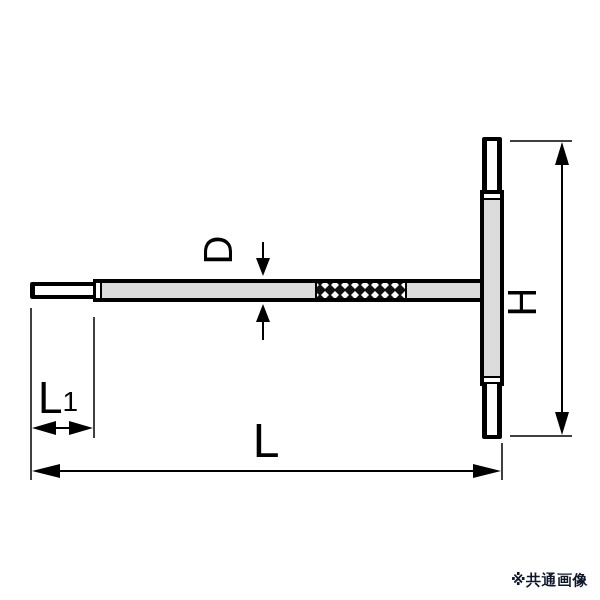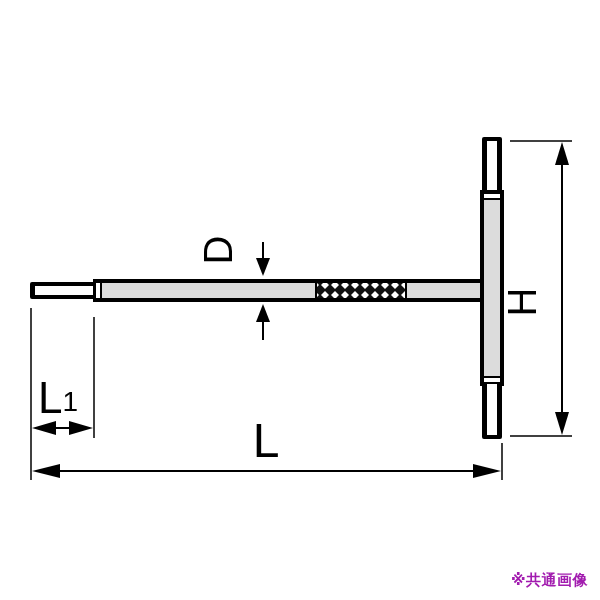--- a/index.html
+++ b/index.html
@@ -2,21 +2,21 @@
 <html><head>
   <meta charset="utf-8">
   <style>
     html, body { margin: 0; padding: 0; background: #ffffff; }
     body { width: 600px; height: 600px; position: relative; overflow: hidden; }
     #diagram { position: absolute; left: 0; top: 0; width: 600px; height: 600px; }
     .dim-label { font-family: "Liberation Sans", sans-serif; fill: #000; }
     #footnote {
       position: absolute; right: 12px; bottom: 10px;
       font-family: "DejaVu Sans", sans-serif; font-weight: bold;
-      font-size: 15px; color: #a21caf; letter-spacing: 0.5px;
+      font-size: 15px; color: #0f172a; letter-spacing: 0.5px;
     }
   </style>
 </head>
 <body>
 
 <svg id="diagram" viewBox="0 0 600 600" xmlns="http://www.w3.org/2000/svg">
   <defs>
     <pattern id="knurl" width="10" height="10" patternUnits="userSpaceOnUse">
       <rect width="10" height="10" fill="#111"></rect>
       <path d="M5 1 L9 5 L5 9 L1 5 Z" fill="#fff"></path>

